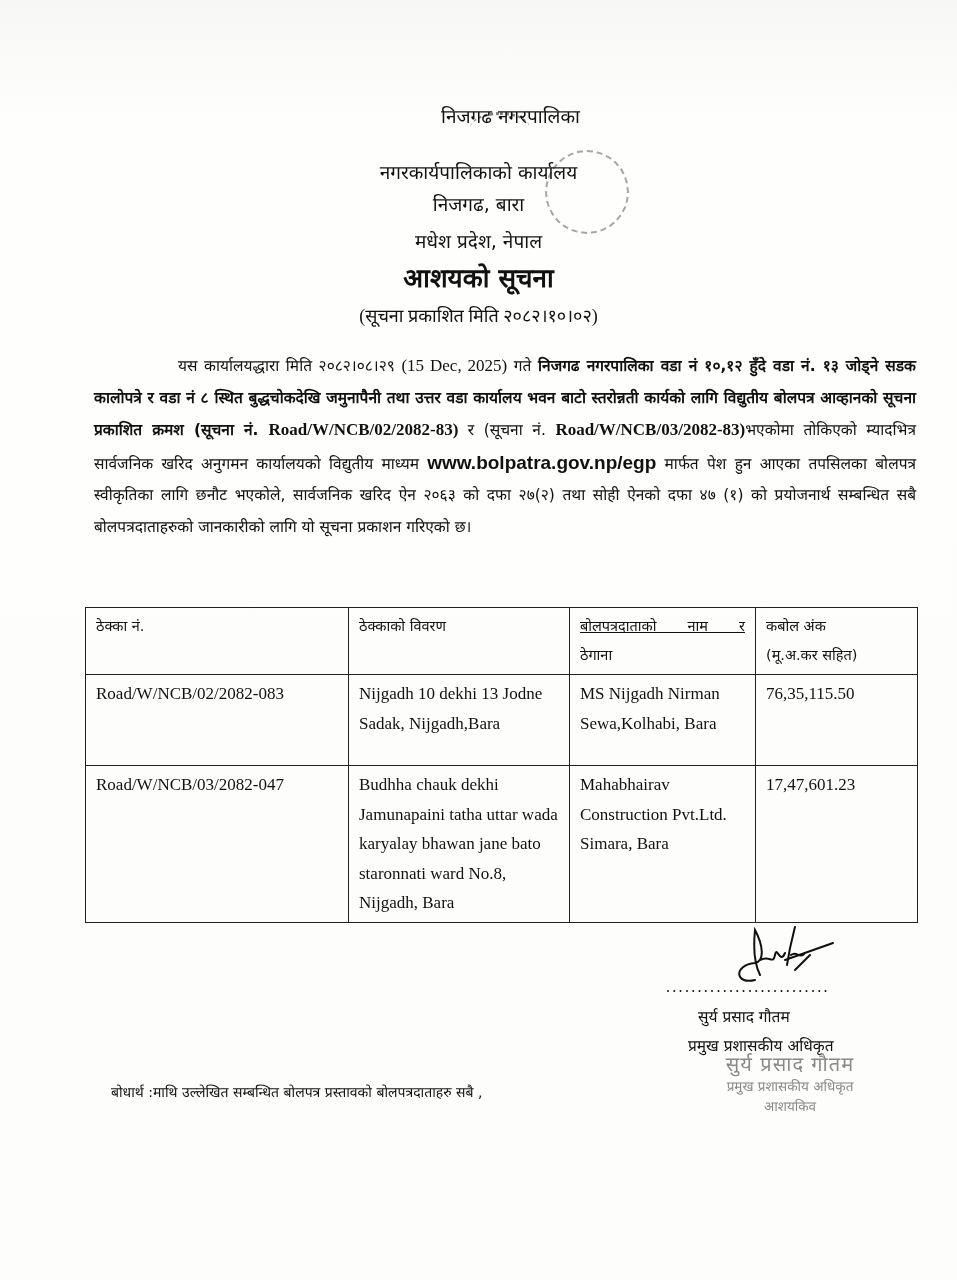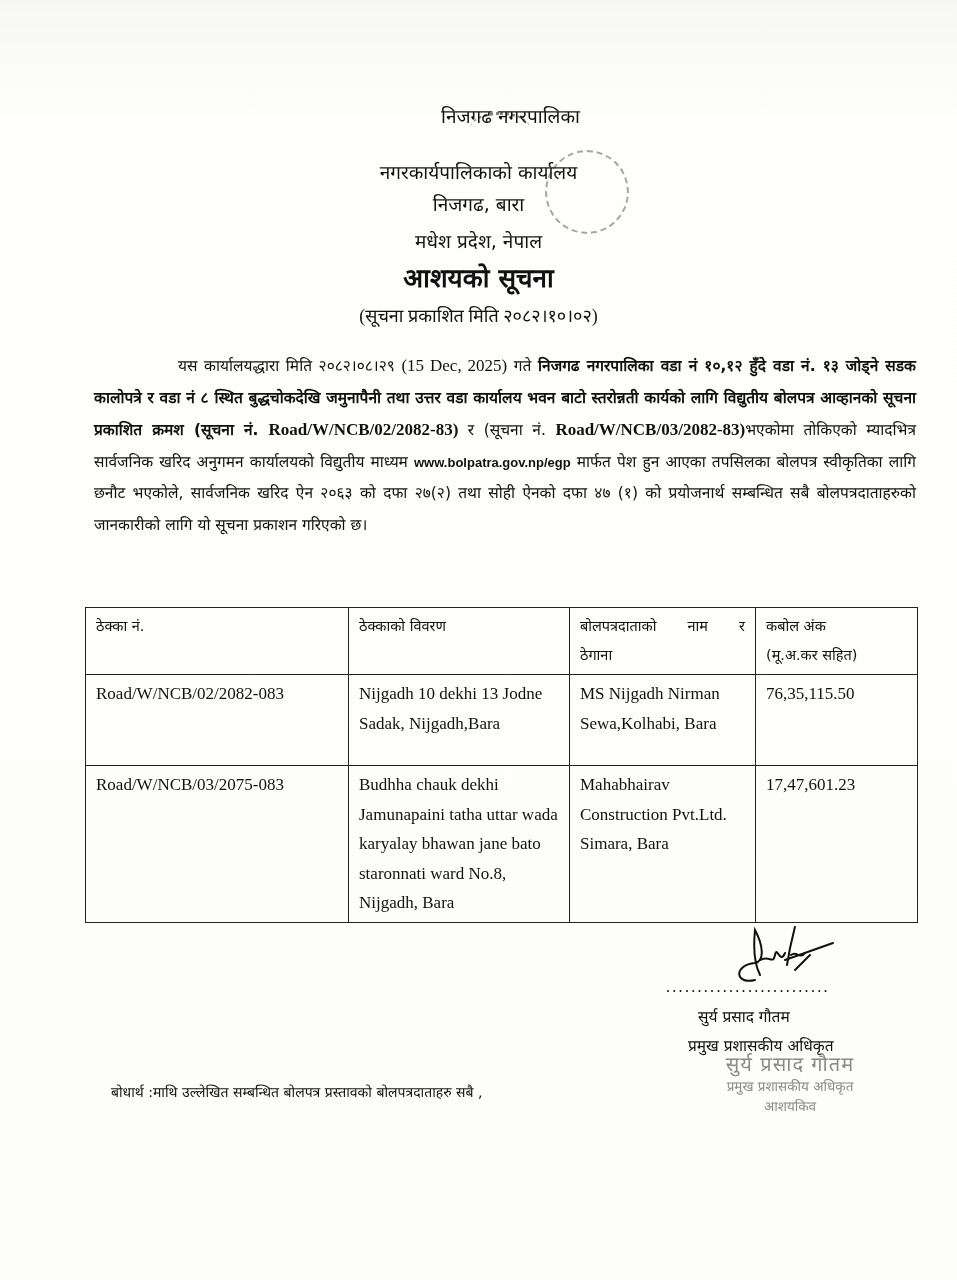--- a/index.html
+++ b/index.html
@@ -28,33 +28,33 @@
     font-family: "DejaVu Sans", sans-serif; font-weight: bold; font-size: 26px; line-height: 36px; }
   .subtitle { position: absolute; top: 302px; left: 0; width: 957px; text-align: center;
     font-family: Liberation Serif, serif; font-size: 18px; line-height: 28px; }
 
   .body-text { position: absolute; left: 94px; top: 350px; width: 822px;
     font-family: "DejaVu Sans", sans-serif; font-size: 15.5px; line-height: 31.5px;
     text-align: justify; }
   .body-text .indent { display: inline-block; width: 84px; }
   .body-text .latin { font-family: "Liberation Serif", serif; font-size: 17px; }
   .body-text .b { font-weight: bold; }
-  .body-text .url { font-family: "Liberation Sans", sans-serif; font-weight: bold; font-size: 13px; }
+  .body-text .url { font-family: "Liberation Sans", sans-serif; font-weight: bold; font-size: 19px; }
 
   table.contracts { position: absolute; left: 85px; top: 607px; width: 832px;
     border-collapse: collapse; table-layout: fixed; padding-left: 28px; }
   table.contracts th, table.contracts td {
     border: 1.5px solid #222; vertical-align: top; text-align: left;
     padding: 4px 10px 4px 10px; font-weight: normal; }
   table.contracts th { font-family: "DejaVu Sans", sans-serif; font-size: 14.5px; line-height: 29px; height: 54px; }
   table.contracts td { font-family: "Liberation Serif", serif; font-size: 17px; line-height: 29.5px; }
   table.contracts tr.r1 td { height: 82px; }
   table.contracts tr.r2 td { height: 140px; }
   .col1 { width: 263px; } .col2 { width: 221px; } .col3 { width: 186px; } .col4 { width: 162px; }
-  .th-spread { text-align: justify; text-align-last: justify; display: block; }
+  .th-spread { text-align: justify; text-align-last: justify; display: block; text-decoration: underline; }
 
   .signature { position: absolute; left: 725px; top: 925px; width: 110px; height: 70px; }
   .dots { position: absolute; left: 666px; top: 978px; font-family: "Liberation Serif", serif;
     font-size: 16px; letter-spacing: 2.3px; color: #111; }
   .sig-name { position: absolute; left: 698px; top: 1005px; font-family: "DejaVu Sans", sans-serif; font-size: 15.5px; line-height: 24px; }
   .sig-title { position: absolute; left: 688px; top: 1034px; font-family: "DejaVu Sans", sans-serif; font-size: 15.5px; line-height: 24px; }
   .stamp { position: absolute; left: 690px; top: 1052px; width: 200px; text-align: center; color: #8a8a8a; font-family: "DejaVu Sans", sans-serif; }
   .stamp .s1 { font-size: 20px; line-height: 24px; letter-spacing: 1px; }
   .stamp .s2 { font-size: 13.5px; line-height: 20px; }
   .stamp .s3 { font-size: 13.5px; line-height: 20px; }
@@ -101,21 +101,21 @@
       </tr>
     </thead>
     <tbody>
       <tr class="r1">
         <td>Road/W/NCB/02/2082-083</td>
         <td>Nijgadh 10 dekhi 13 Jodne Sadak, Nijgadh,Bara</td>
         <td>MS Nijgadh Nirman Sewa,Kolhabi, Bara</td>
         <td>76,35,115.50</td>
       </tr>
       <tr class="r2">
-        <td>Road/W/NCB/03/2075-083</td>
+        <td>Road/W/NCB/03/2082-047</td>
         <td>Budhha chauk dekhi Jamunapaini tatha uttar wada karyalay bhawan jane bato staronnati ward No.8, Nijgadh, Bara</td>
         <td>Mahabhairav Construction Pvt.Ltd. Simara, Bara</td>
         <td>17,47,601.23</td>
       </tr>
     </tbody>
   </table>
 
   <svg class="signature" viewBox="0 0 110 70">
     <path d="M30 55 C 10 60, 8 40, 30 38 C 40 36, 38 20, 30 5 C 28 25, 30 40, 35 50 M35 35 C 45 30, 48 40, 50 30 C 52 20, 55 40, 60 28 M62 40 C 65 20, 68 10, 70 2 M66 30 C 72 25, 74 35, 80 28 M70 45 L 85 30 M60 35 L 108 18" fill="none" stroke="#111" stroke-width="2" stroke-linecap="round"></path>
   </svg>

